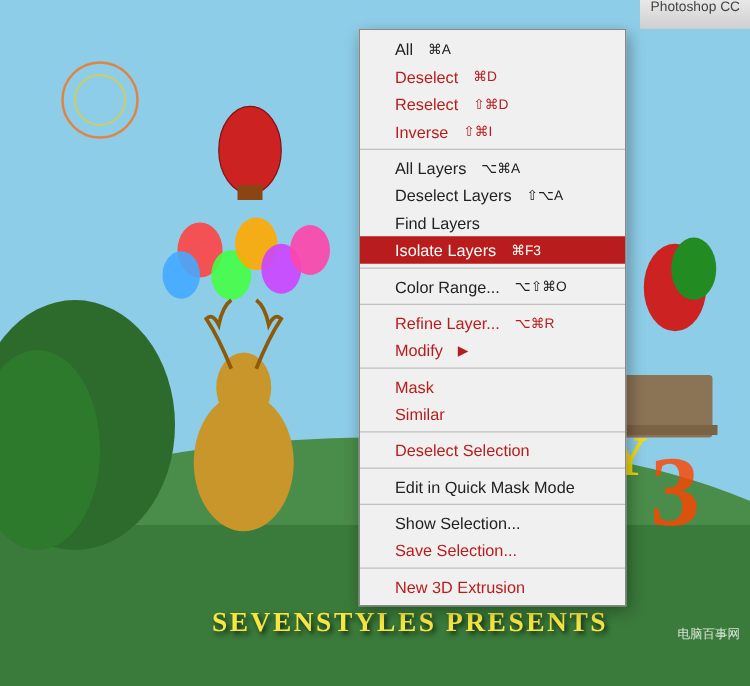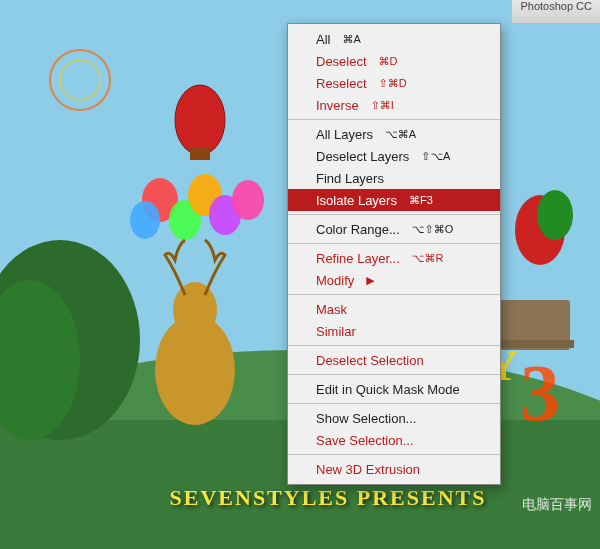--- a/index.html
+++ b/index.html
@@ -161,21 +161,21 @@
       font-family: Liberation Serif, serif;
       z-index: 5;
       margin-left: 28px;
     }
 
     
     .watermark {
       position: absolute;
       bottom: 35px;
       right: 8px;
-      font-size: 14px;
+      font-size: 10px;
       color: rgba(255,255,255,0.8);
       z-index: 15;
     }
 
     .ps-logo {
       position: absolute;
       right: 0;
       top: 0;
       display: flex;
       background: linear-gradient(to bottom, #e8e8e8, #d0d0d0);

